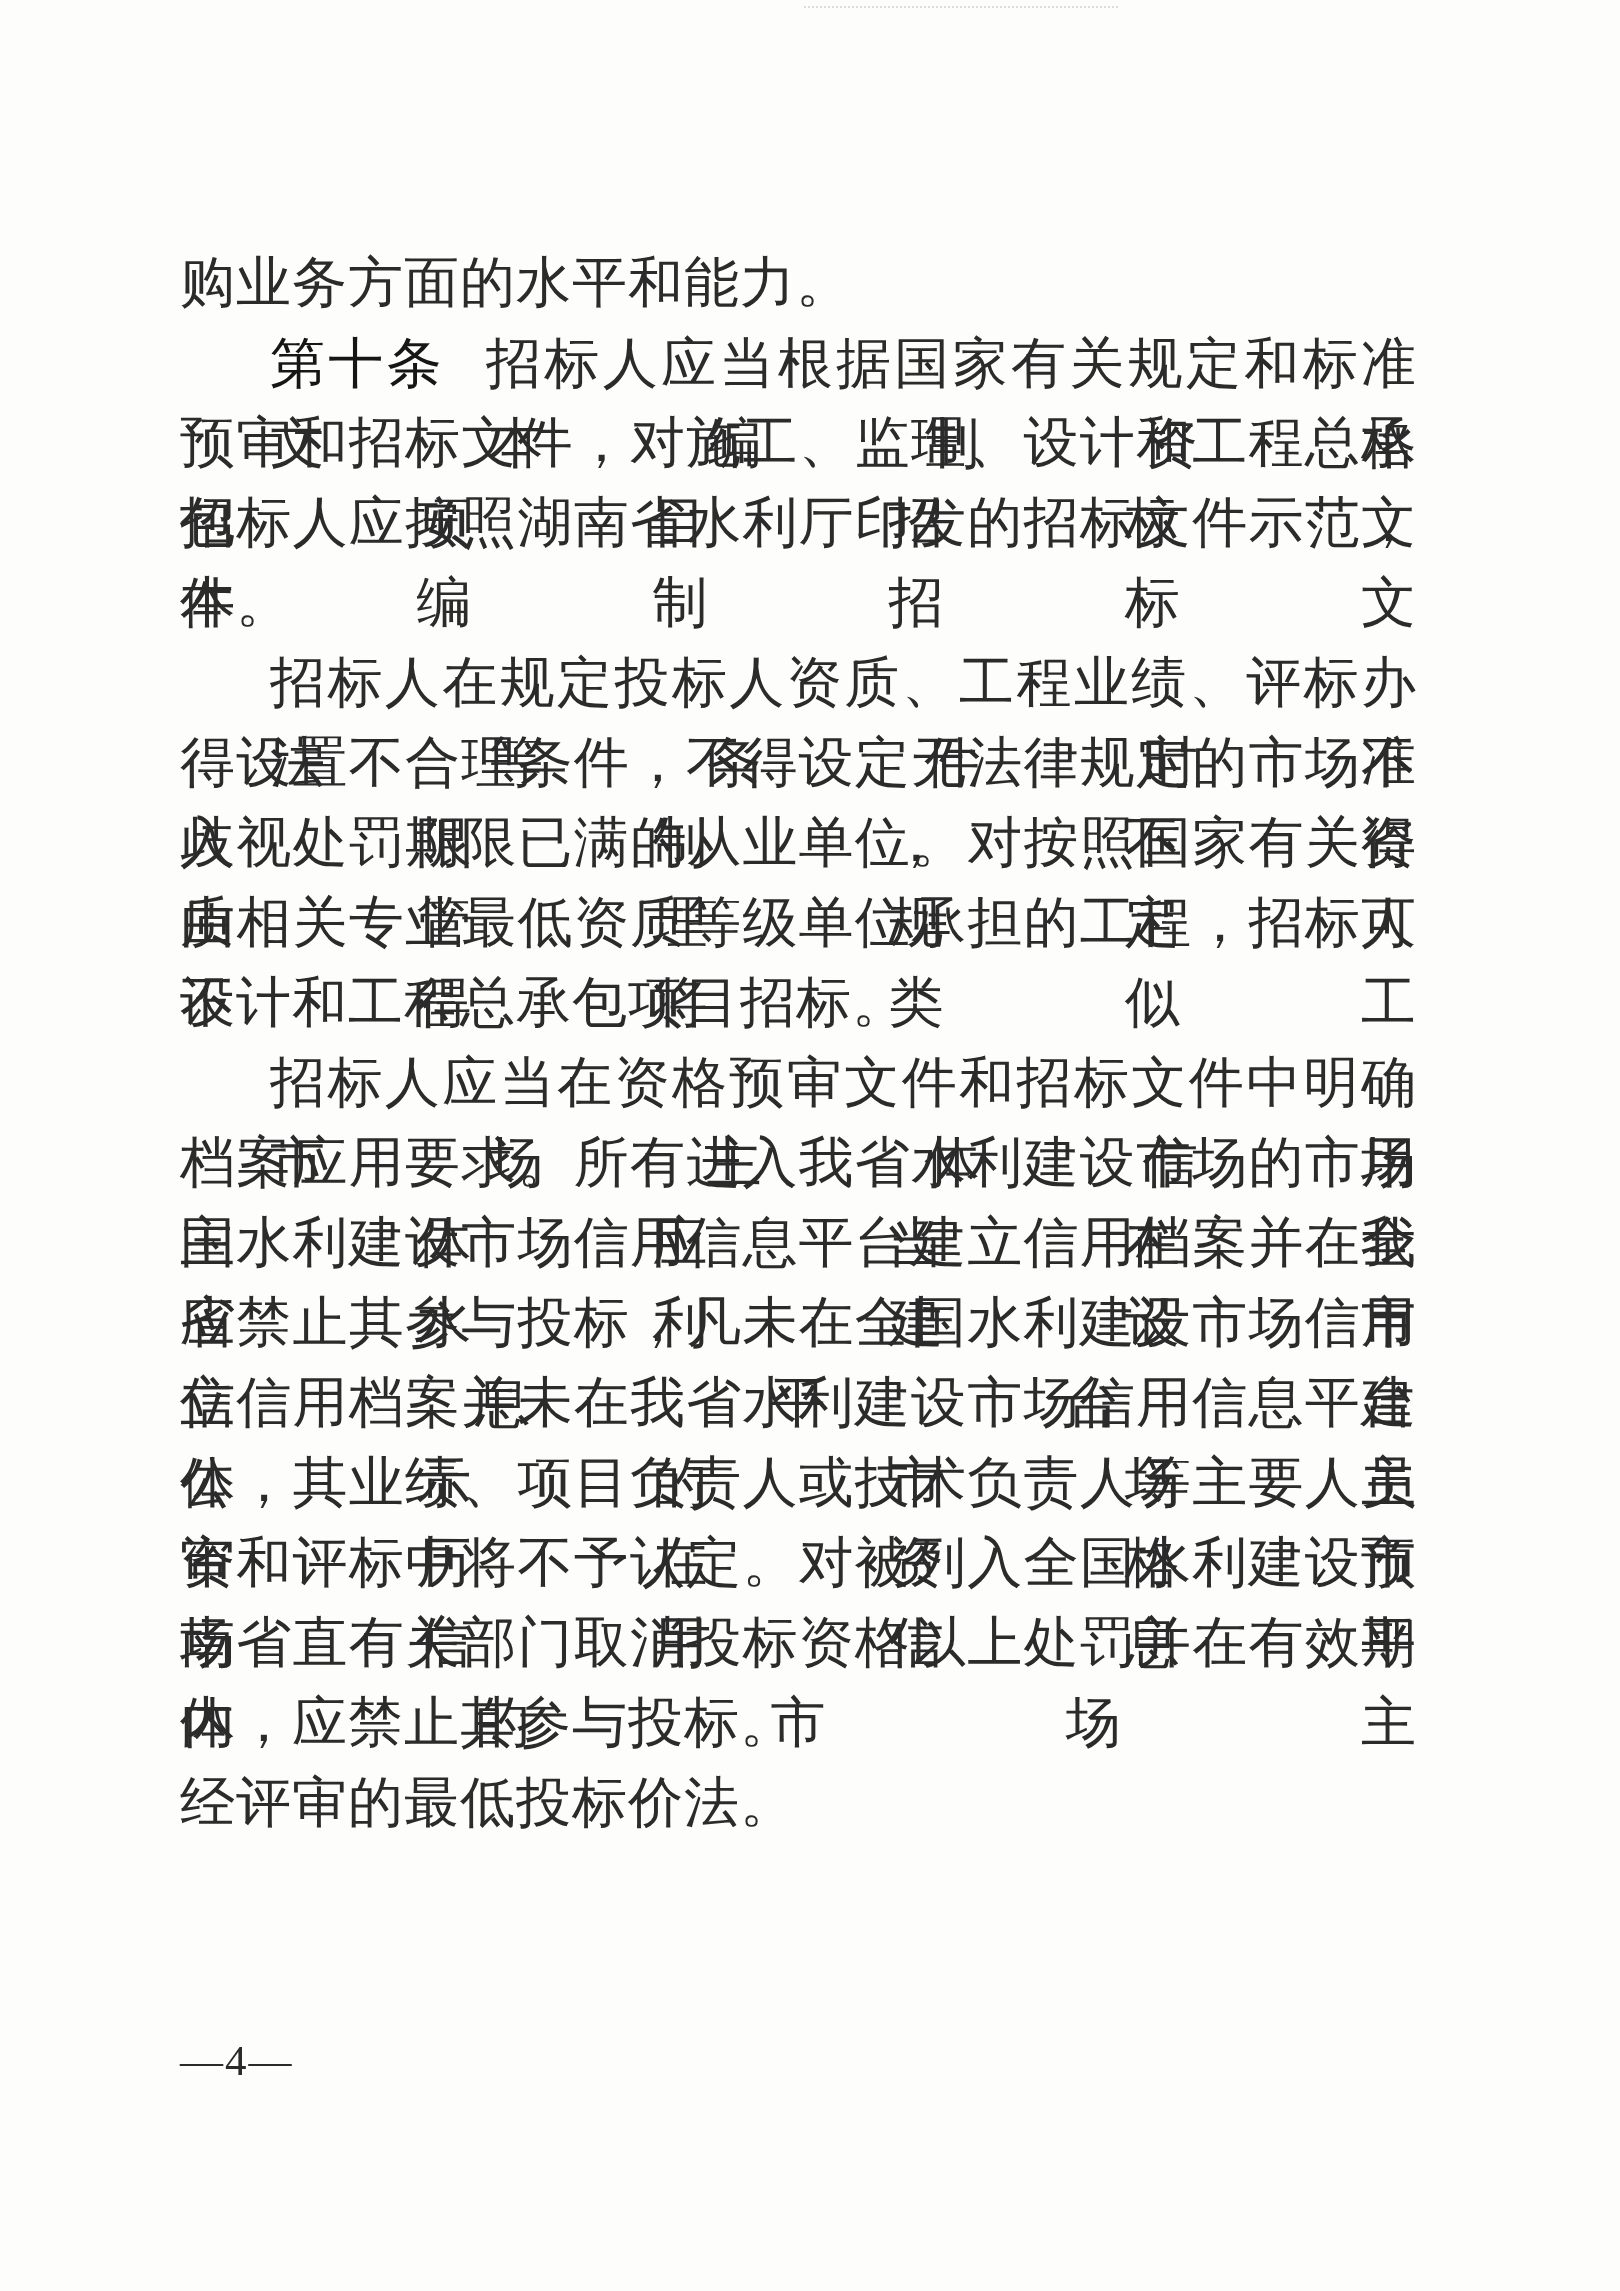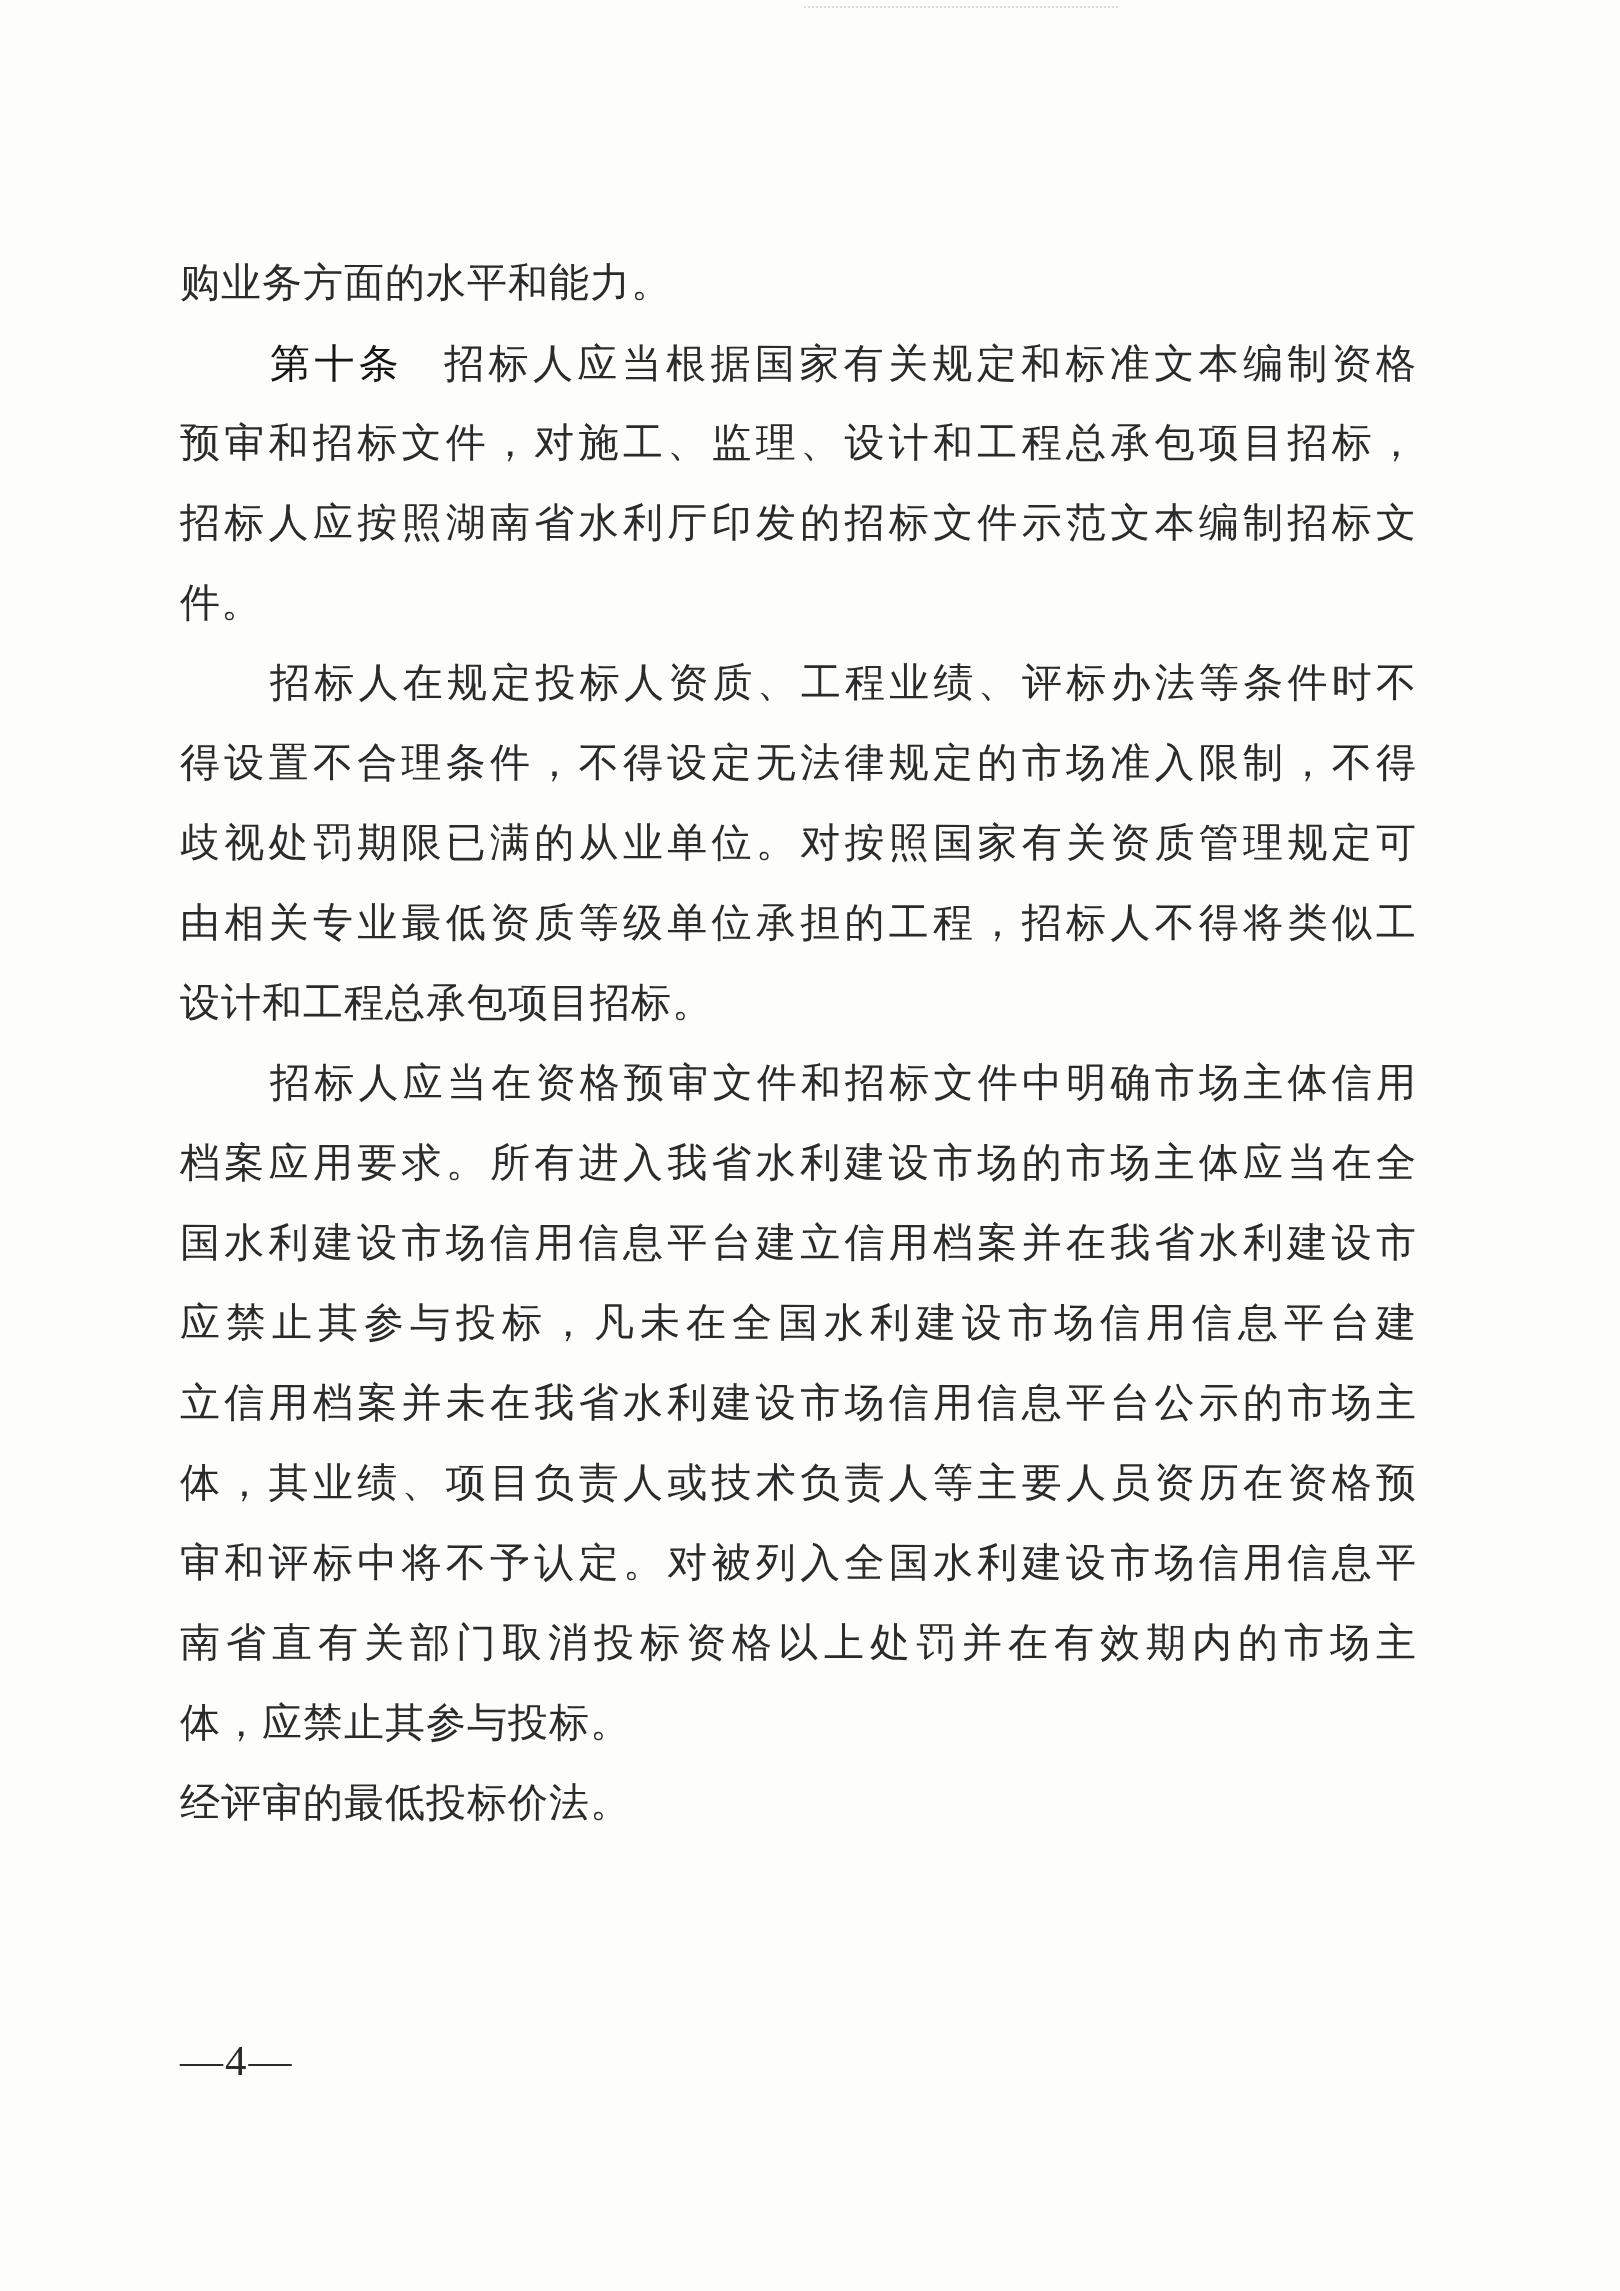--- a/index.html
+++ b/index.html
@@ -29,21 +29,21 @@
   }
   .text-block {
     position: absolute;
     left: 180px;
     top: 243px;
     width: 1237px;
   }
   .line {
     height: 80px;
     line-height: 80px;
-    font-size: 40px;
+    font-size: 55px;
     letter-spacing: 1px;
     white-space: nowrap;
     text-align: left;
   }
   
   .line.fill {
     white-space: normal;
     text-align: justify;
     text-align-last: justify;
     text-justify: inter-character;

